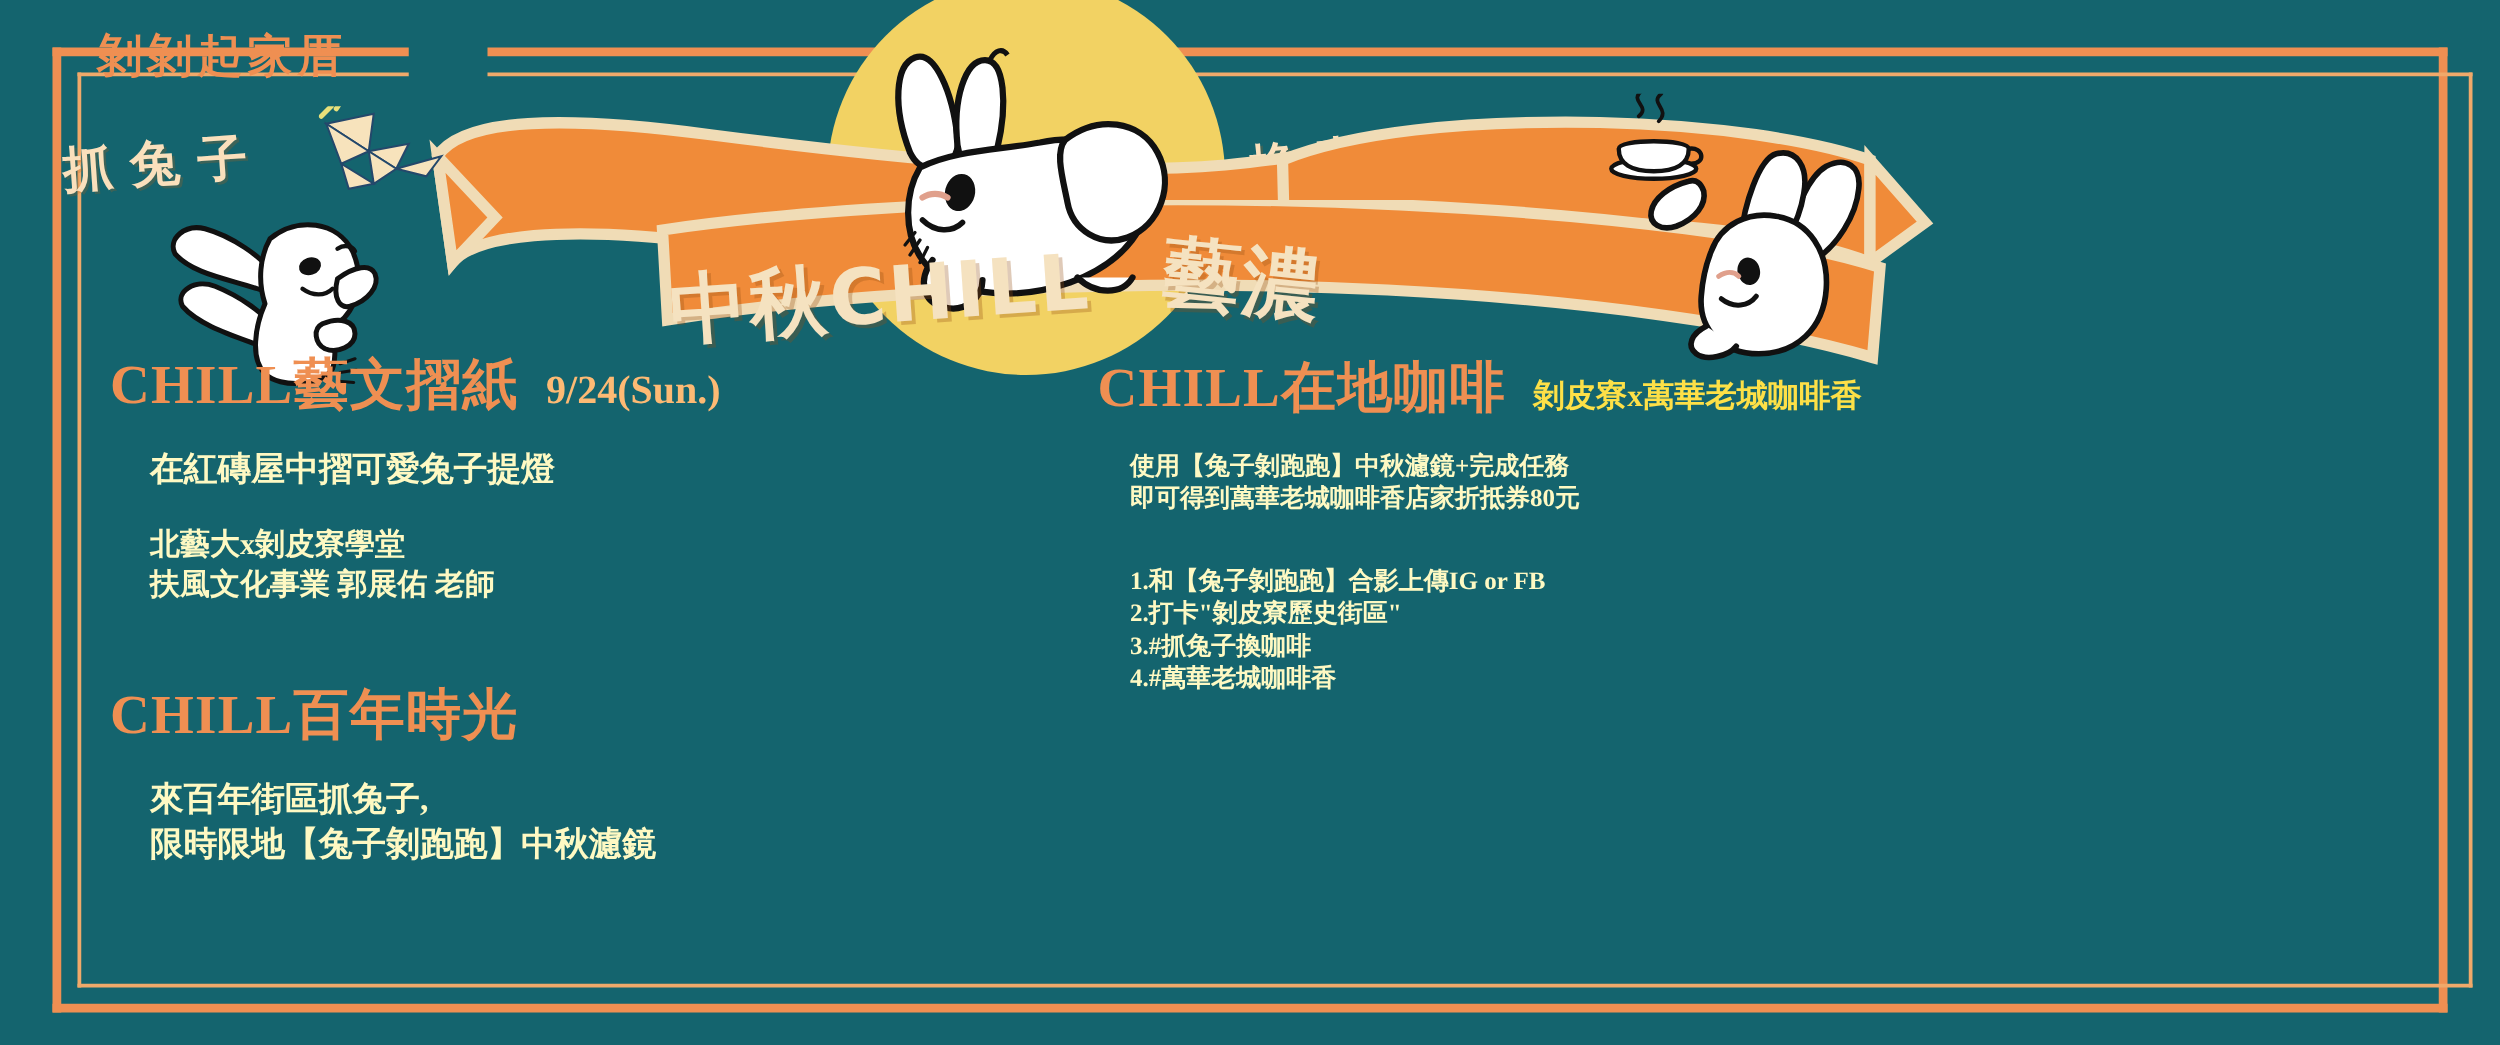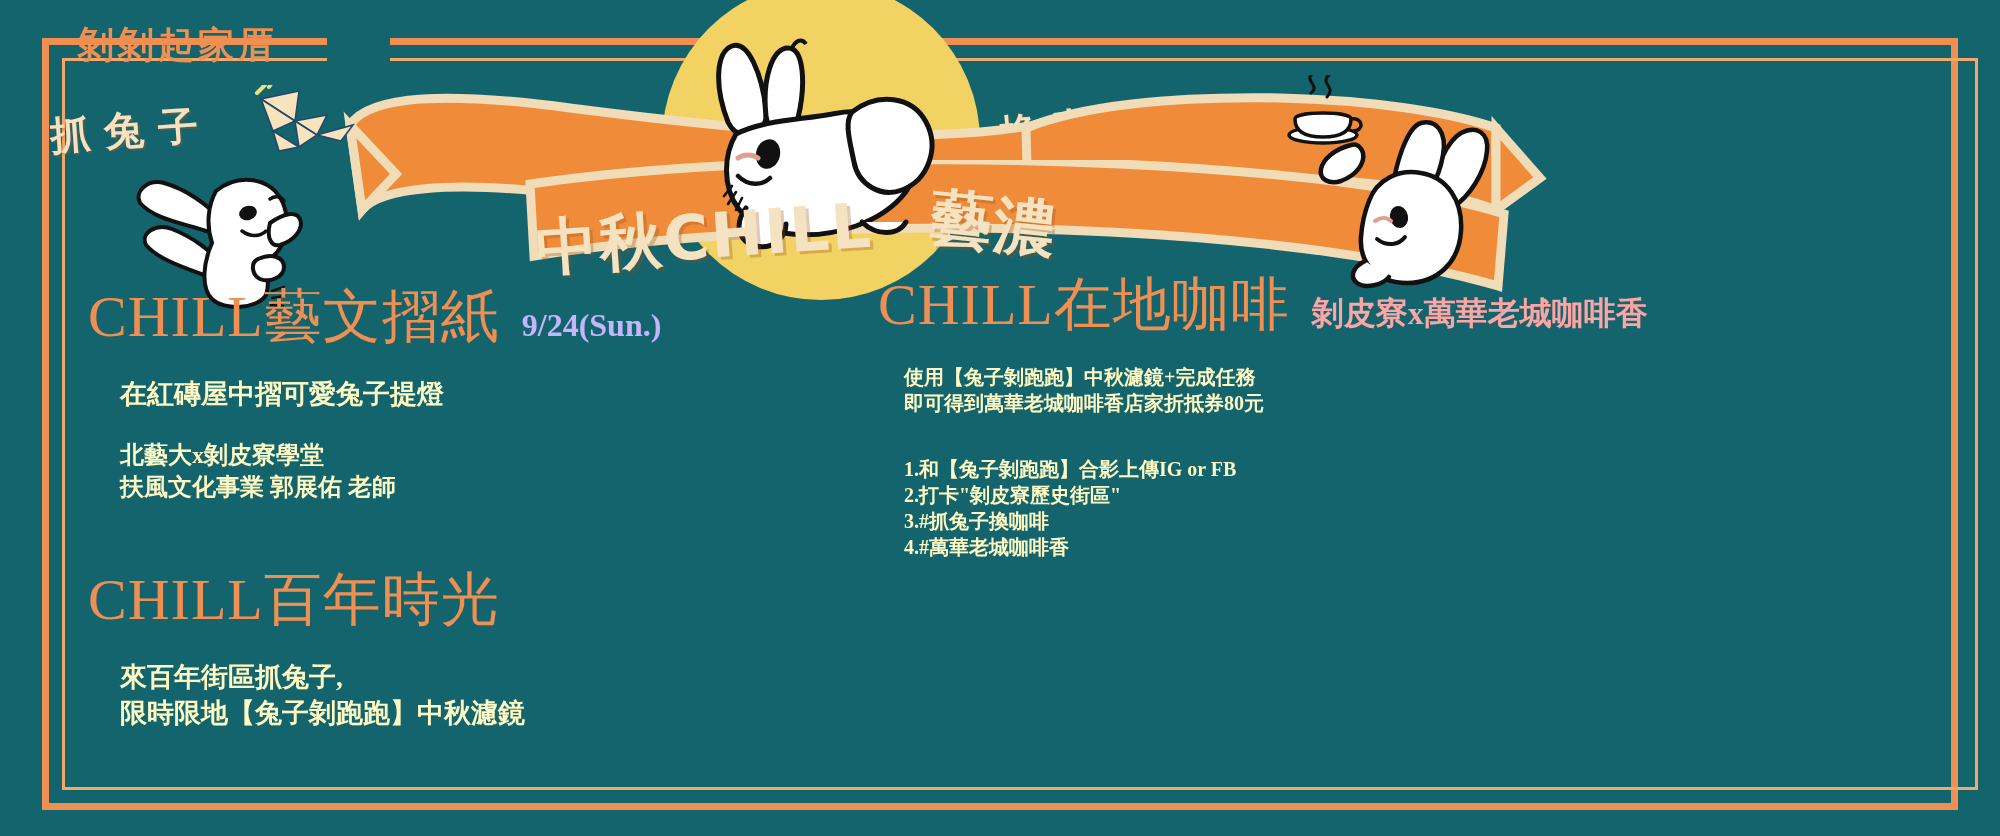--- a/index.html
+++ b/index.html
@@ -104,37 +104,37 @@
 
   
   .rabbit-left{position:absolute;left:120px;top:95px;width:220px;height:220px;z-index:6;}
   .rabbit-center{position:absolute;left:640px;top:30px;width:340px;height:260px;z-index:6;}
   .rabbit-right{position:absolute;left:1265px;top:75px;width:230px;height:230px;z-index:6;}
   .origami{position:absolute;left:255px;top:85px;width:110px;height:80px;z-index:6;}
 
   
   .col{position:absolute;z-index:8;}
   .col-left{left:88px;top:278px;width:780px;}
-  .col-right{left:878px;top:266px;width:800px;}
+  .col-right{left:878px;top:281px;width:800px;}
 
   .heading-row{display:flex;align-items:baseline;gap:22px;white-space:nowrap;}
   .h-main{
     color:#ef8f52;
     font-family:"Liberation Serif", serif;
-    font-size:58px;font-weight:400;letter-spacing:1px;
+    font-size:44px;font-weight:700;letter-spacing:1px;
   }
   .h-date{
-    color:#c4b5fd;
+    color:#fdba74;
     font-family:"Liberation Serif", serif;
     font-size:32px;font-weight:700;
   }
   .h-sub{
-    color:#fca5a5;
-    font-family:"Liberation Serif", serif;
-    font-size:32px;font-weight:700;
+    color:#fde047;
+    font-family:"Liberation Serif", serif;
+    font-size:25px;font-weight:700;
   }
   .body-text{
     color:#fef9c3;
     font-family:"Liberation Serif", serif;
     font-size:27px;font-weight:700;line-height:1.35;
     margin-top:20px;margin-left:32px;
     white-space:pre-line;
   }
   .body-text.small{font-size:24px;line-height:1.3;margin-top:28px;}
   .body-text.rt{margin-left:26px;font-size:20px;line-height:1.3;}

